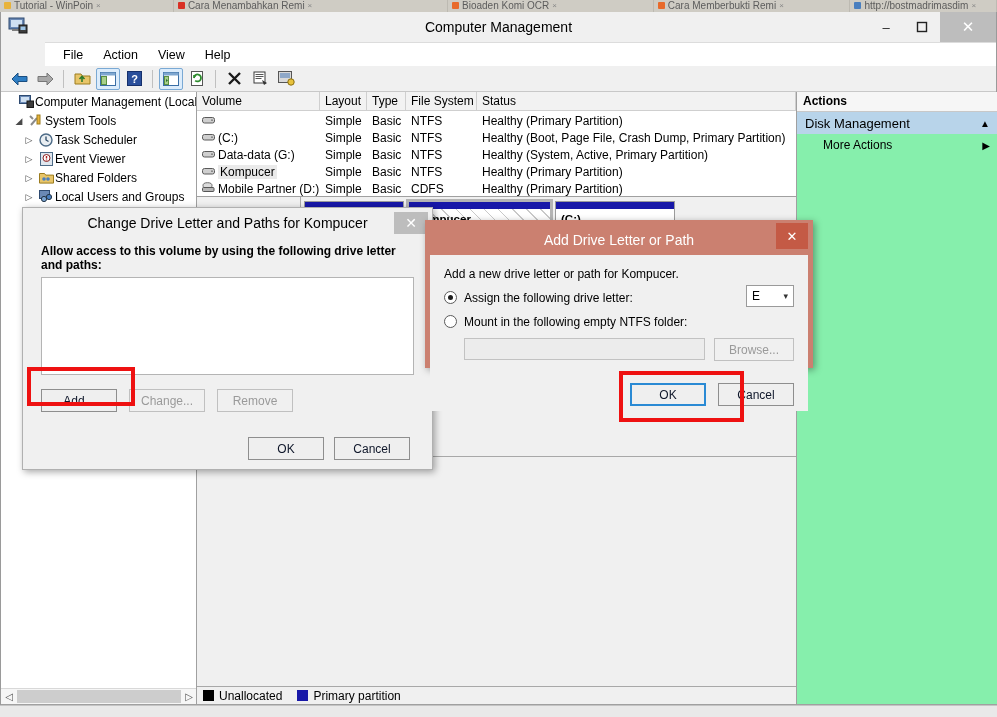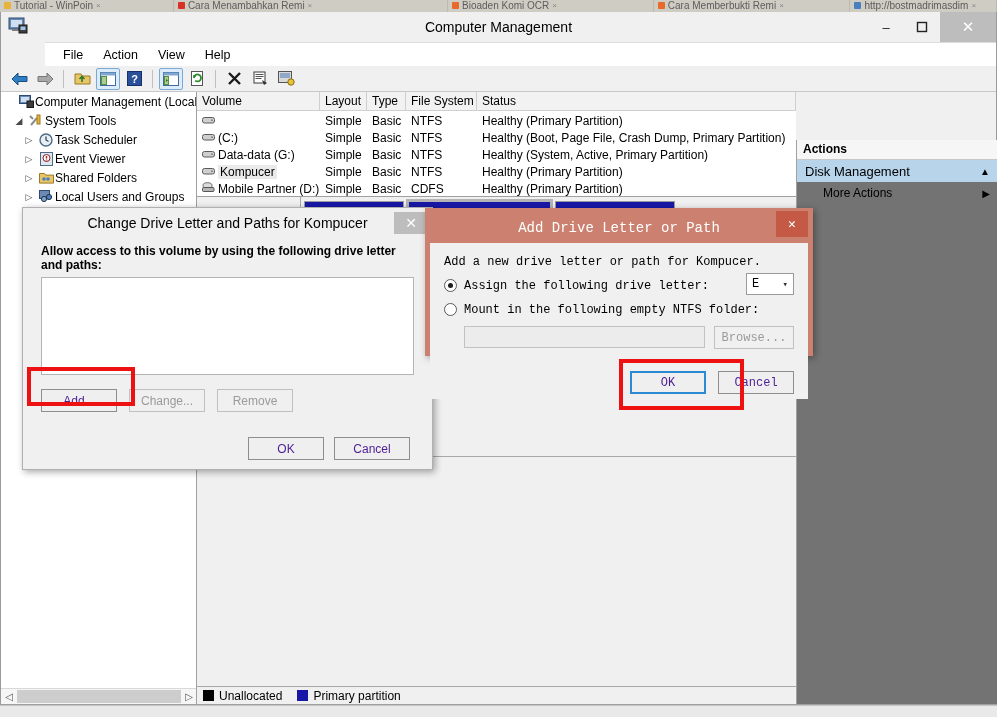--- a/index.html
+++ b/index.html
@@ -156,22 +156,22 @@
   .partbar { height: 7px; background: #1818a8; margin: -4px -5px 3px -5px; }
 
   #legend {
     position: absolute; left: 0; bottom: 0; width: 100%;
     height: 18px; background: #f0f0f0; border-top: 1px solid #a8a8a8;
     display: flex; align-items: center; gap: 5px; padding-left: 6px; font-size: 12px;
   }
   .lswatch { width: 11px; height: 11px; display: inline-block; }
 
   
-  #actions { width: 202px; background: #737373; border-left: 1px solid #a0a0a0;
-             border-bottom: 1px solid #a0a0a0; margin-top: 48px; }
+  #actions { width: 202px; background: #86efac; border-left: 1px solid #a0a0a0;
+             border-bottom: 1px solid #a0a0a0; }
   #actions .ahdr {
     height: 20px; padding: 2px 6px; font-weight: bold; font-size: 12px;
     border-bottom: 1px solid #c8c8c8; background: #f6f6f6;
   }
   #actions .aitem-main {
     height: 22px; display: flex; align-items: center; justify-content: space-between;
     padding: 0 8px; background: #b8d4ea; font-size: 13px;
   }
   #actions .aitem {
     height: 22px; display: flex; align-items: center; justify-content: space-between;
@@ -197,29 +197,29 @@
     position: absolute; right: 4px; top: 4px; width: 34px; height: 22px;
     background: #bdbdbd; color: #fff; display: flex;
     align-items: center; justify-content: center; font-size: 14px;
   }
   #dlg-change .dbody { margin: 0 10px; background: #f0f0f0; }
   .dlabel { font-size: 12px; padding: 6px 2px 5px 8px; font-weight: bold; }
   .listbox { height: 98px; background: #fff; border: 1px solid #b4b4b4; margin: 0 8px; }
   .btnrow { display: flex; gap: 12px; padding: 14px 8px 0 8px; }
   .wbutton {
     min-width: 76px; height: 23px; background: #efefef;
-    border: 1px solid #8e8e8e; font-size: 12px; color: #4c1d95;
+    border: 1px solid #8e8e8e; font-size: 12px; color: #0f172a;
     display: flex; align-items: center; justify-content: center;
   }
   .wbutton.dis { color: #9a9a9a; border-color: #c0c0c0; background: #f0f0f0; }
   .wbutton.focus { border: 1px solid #2a8ad4; outline: 1px solid #2a8ad4; outline-offset: -2px; }
   .redbox { position: absolute; border: 4px solid #ee1111; }
 
-  #dlg-add { left: 425px; top: 208px; width: 388px; height: 148px;
-             background: #f0f0f0; border: 5px solid #cb8070; font-family: Liberation Mono, monospace; }
+  #dlg-add { left: 425px; top: 220px; width: 388px; height: 148px;
+             background: #f0f0f0; border: 5px solid #cb8070; }
   #dlg-add .dtitle {
     height: 30px; display: flex; align-items: center; justify-content: center;
     position: relative; background: #cb8070; color: #fff; font-size: 14px;
   }
   #dlg-add .dclose {
     position: absolute; right: 0; top: -2px; width: 32px; height: 26px;
     background: #c45a45; color: #fff; display: flex;
     align-items: center; justify-content: center; font-size: 13px;
   }
   #dlg-add .dbody { background: #f0f0f0; padding: 12px 14px 0 14px; position: relative; height: 156px; }

